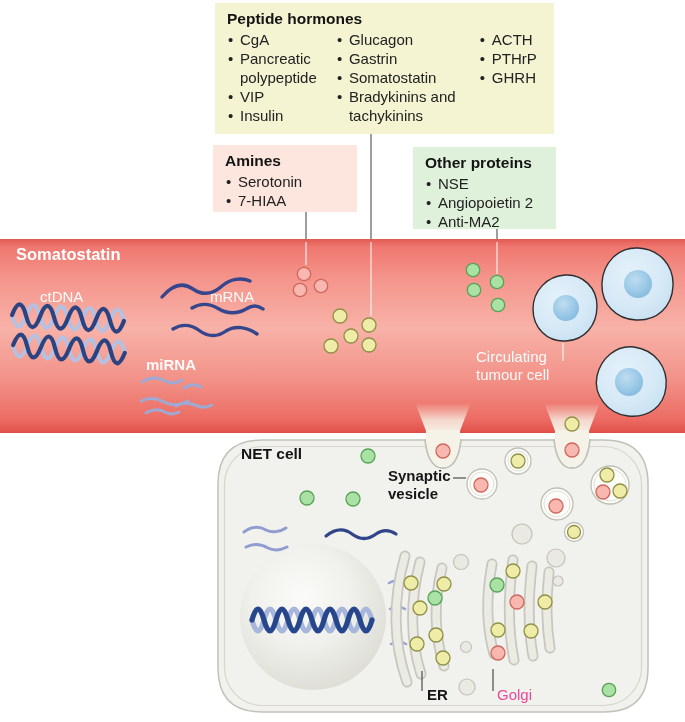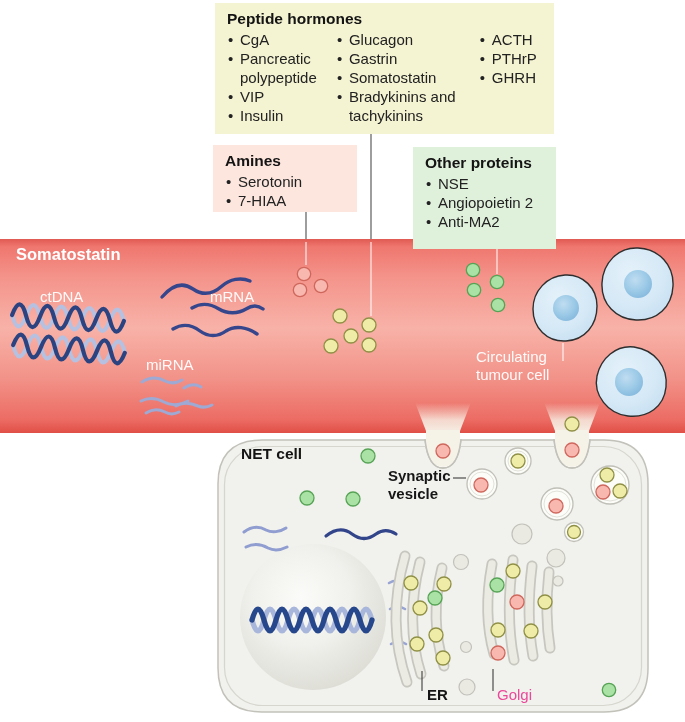--- a/index.html
+++ b/index.html
@@ -3,21 +3,21 @@
 <meta charset="utf-8">
 <style>
   html,body{margin:0;padding:0;background:#ffffff;}
   .fig{position:relative;width:685px;height:722px;background:#ffffff;overflow:hidden;
        font-family:"Liberation Sans",sans-serif;color:#1b1b1b;}
 
   
   .info-box{position:absolute;box-sizing:border-box;padding:6px 11px 6px 12px;}
   .box-peptide{left:215px;top:3px;width:339px;height:131px;background:var(--box-peptide,#f4f3d2);}
   .box-amines{left:213px;top:145px;width:144px;height:67px;background:var(--box-amines,#fde6de);}
-  .box-other{left:413px;top:147px;width:143px;height:102px;background:var(--box-other,#e0f1db);}
+  .box-other{left:413px;top:147px;width:143px;height:82px;background:var(--box-other,#e0f1db);}
   .box-title{font-weight:bold;font-size:15.5px;line-height:19px;color:#141414;margin:0 0 2px 0;}
   ul.blist{list-style:none;margin:0;padding:0;font-size:15px;line-height:19px;color:#222222;}
   ul.blist li{position:relative;padding-left:13px;}
   ul.blist li::before{content:"\2022";position:absolute;left:1px;}
   .cols{display:flex;}
   .col1{width:112px;}
   .col2{width:147px;}
   .col3{width:66px;}
 
   
@@ -46,21 +46,21 @@
   .wline{stroke:rgba(255,255,255,0.85);stroke-width:1.2;}
   .kline{stroke:#4d4d4d;stroke-width:1.1;}
   .sq{fill:none;stroke-linecap:round;}
 
   
   .lbl{position:absolute;font-size:15px;line-height:18px;}
   .lbl-white{color:rgba(255,255,255,0.95);}
   .lbl-circulation{left:16px;top:245px;font-size:16.5px;font-weight:bold;color:#ffffff;}
   .lbl-ctdna{left:40px;top:288px;}
   .lbl-mrna{left:210px;top:288px;}
-  .lbl-mirna{left:146px;top:356px;}
+  .lbl-mirna{left:146px;top:356px;font-weight:bold;}
   .lbl-ctc{left:476px;top:348px;width:95px;}
   .lbl-netcell{left:241px;top:445px;font-size:15.5px;font-weight:bold;color:#141414;}
   .lbl-synaptic{left:388px;top:467px;width:70px;color:#161616;font-weight:bold;}
   .lbl-er{left:427px;top:686px;color:#161616;font-weight:bold;}
   .lbl-golgi{left:497px;top:686px;color:#ec4899;}
 </style>
 </head>
 <body>
 
 <div class="fig">

